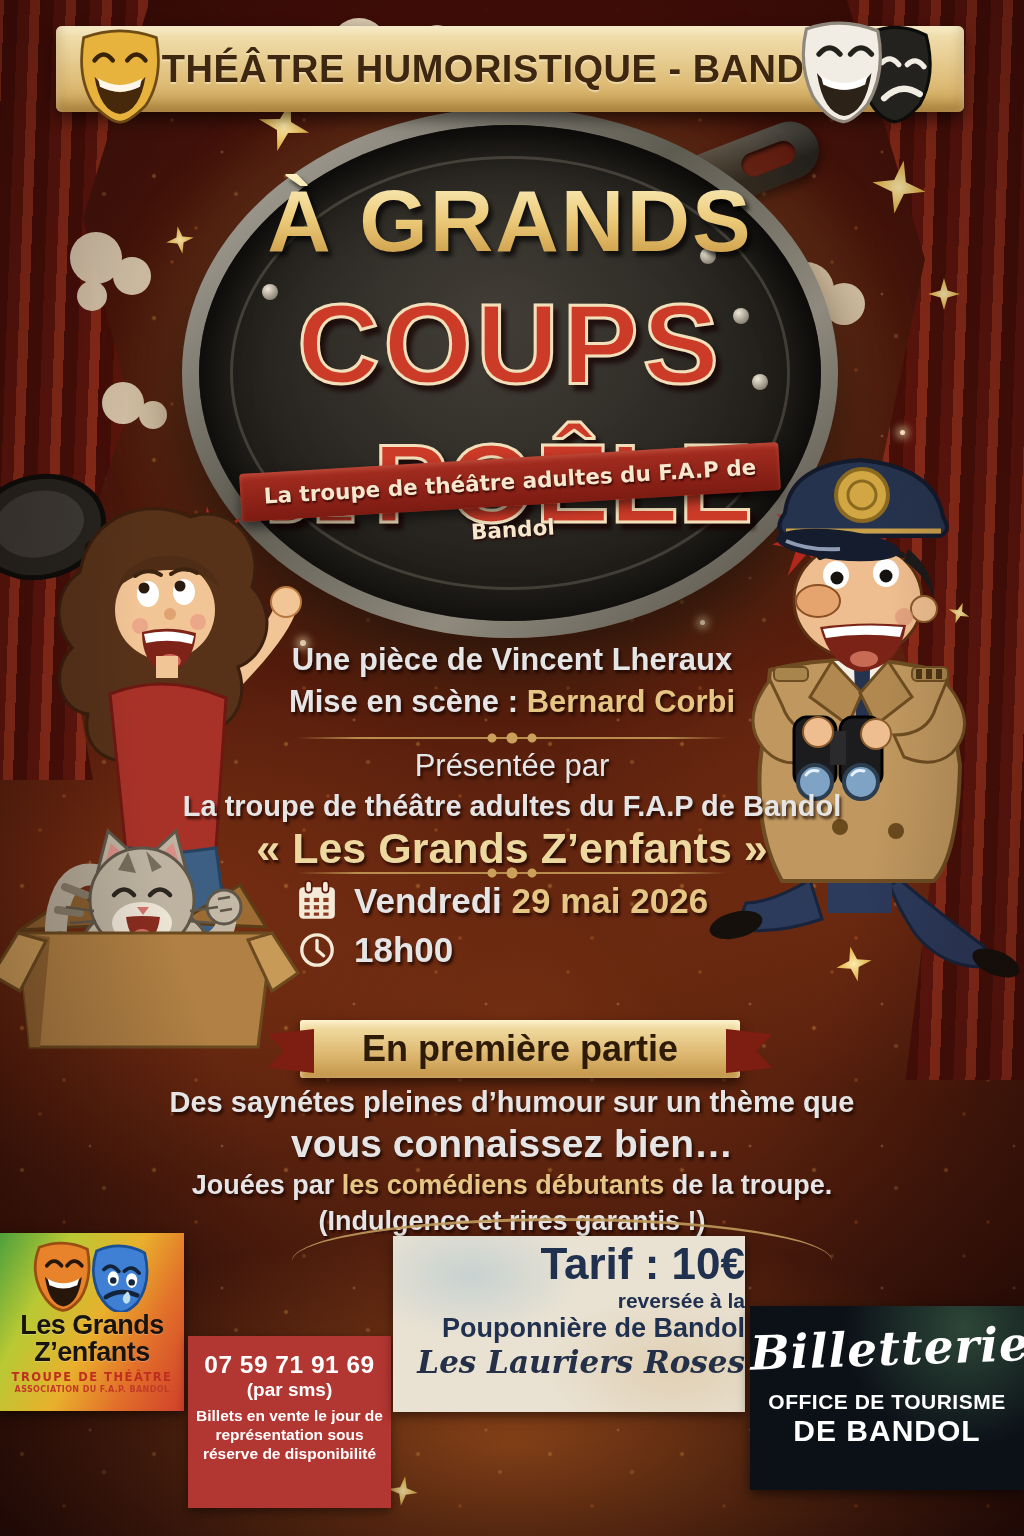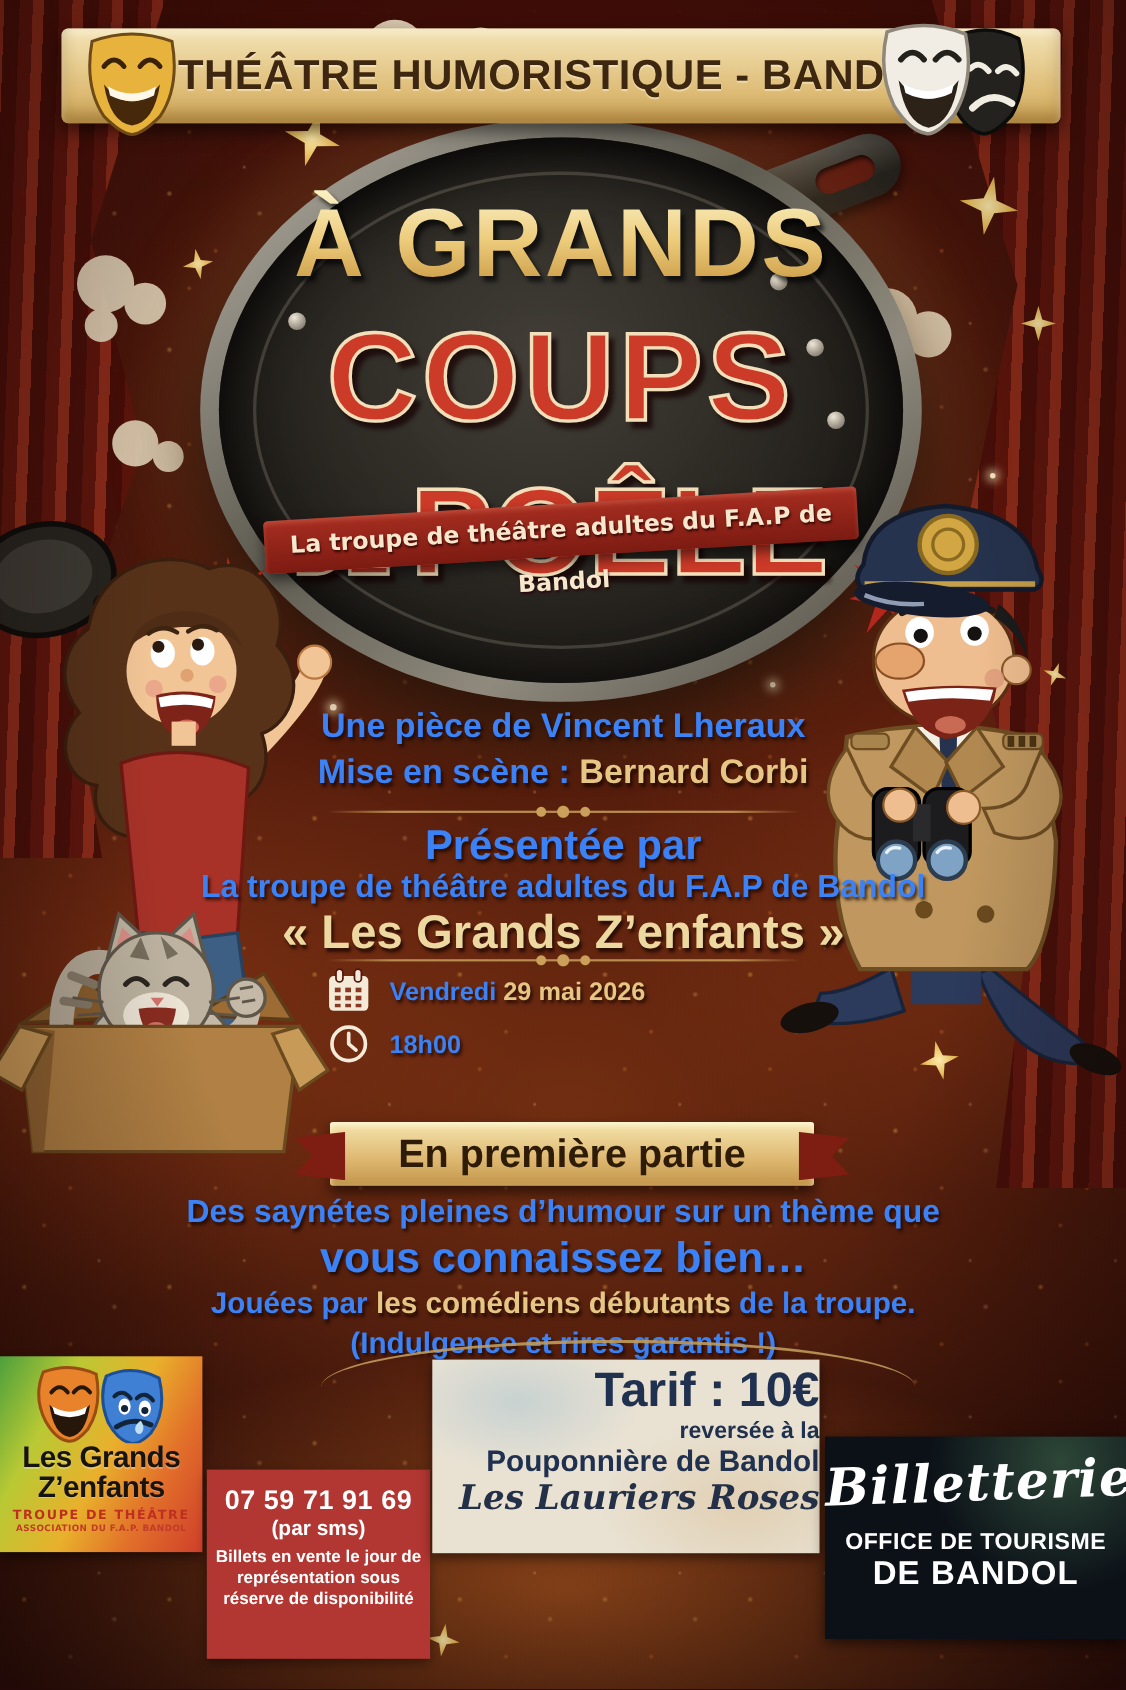--- a/index.html
+++ b/index.html
@@ -74,40 +74,40 @@
   .splat{z-index:3;}
   
   .ribbon{left:240px;top:458px;width:540px;height:48px;z-index:4;transform:rotate(-3.4deg);
     background:linear-gradient(#a62d20,#7c1b12);border-radius:4px;
     box-shadow:0 6px 12px rgba(0,0,0,.55), inset 0 3px 5px rgba(255,160,130,.25);}
   .ribbon-text{width:100%;text-align:center;line-height:48px;font-size:21.5px;font-weight:700;
     color:#f6e7cd;text-shadow:1px 2px 2px rgba(40,0,0,.8);}
   
   .sec{left:0;width:1024px;text-align:center;z-index:6;
     font-family:"Liberation Sans","DejaVu Sans",sans-serif;}
-  .cream{color:#3b82f6;}  .goldtxt{color:#e6c684;}
+  .cream{color:#e5e5e5;}  .goldtxt{color:#e6c684;}
   .t-shadow{text-shadow:2px 3px 3px rgba(22,4,0,.75);}
   .credits-piece{top:642px;font-size:31px;font-weight:800;}
   .credits-staging{top:684px;font-size:31px;font-weight:800;}
   .divider{left:297px;width:430px;height:2px;z-index:6;
     background:linear-gradient(90deg,transparent,#b98d4f 14%,#b98d4f 86%,transparent);}
   .divider::after{content:"";position:absolute;left:50%;top:-5px;width:64px;height:12px;
     transform:translateX(-50%);background:
       radial-gradient(circle 4px at 12px 6px,#caa05a 4px,transparent 5px),
       radial-gradient(circle 5px at 32px 6px,#caa05a 5px,transparent 6px),
       radial-gradient(circle 4px at 52px 6px,#caa05a 4px,transparent 5px);}
   .div1{top:737px;} .div2{top:872px;}
-  .pres-intro{top:748px;font-size:38px;font-weight:700;}
+  .pres-intro{top:748px;font-size:31px;font-weight:400;}
   .pres-troupe{top:790px;font-size:29px;font-weight:800;}
   .pres-name{top:824px;font-size:43px;font-weight:800;color:#edd9a0;}
   .event{left:296px;top:880px;width:470px;z-index:6;
     font-family:"Liberation Sans","DejaVu Sans",sans-serif;}
   .ev-row{display:flex;align-items:center;margin-bottom:8px;}
   .ev-ico{flex:0 0 auto;margin-right:16px;display:flex;align-items:center;justify-content:center;}
-  .ev-main{font-size:23px;font-weight:800;}
+  .ev-main{font-size:35px;font-weight:800;}
   .ev-venue{font-size:29px;font-weight:800;}
   
   .fp-banner{left:300px;top:1020px;width:440px;height:58px;z-index:6;
     background:linear-gradient(#f6e5ae,#dcb56d 62%,#c2954a);border-radius:3px;
     box-shadow:0 6px 12px rgba(0,0,0,.55), inset 0 3px 6px rgba(255,250,225,.8);}
   .fp-banner::before,.fp-banner::after{content:"";position:absolute;top:9px;width:46px;height:44px;
     background:#7e1d12;z-index:-1;}
   .fp-banner::before{left:-32px;clip-path:polygon(100% 0,0 12%,34% 50%,0 88%,100% 100%);}
   .fp-banner::after{right:-32px;clip-path:polygon(0 0,100% 12%,66% 50%,100% 88%,0 100%);}
   .fp-banner-text{width:100%;text-align:center;line-height:58px;font-size:36px;font-weight:800;

